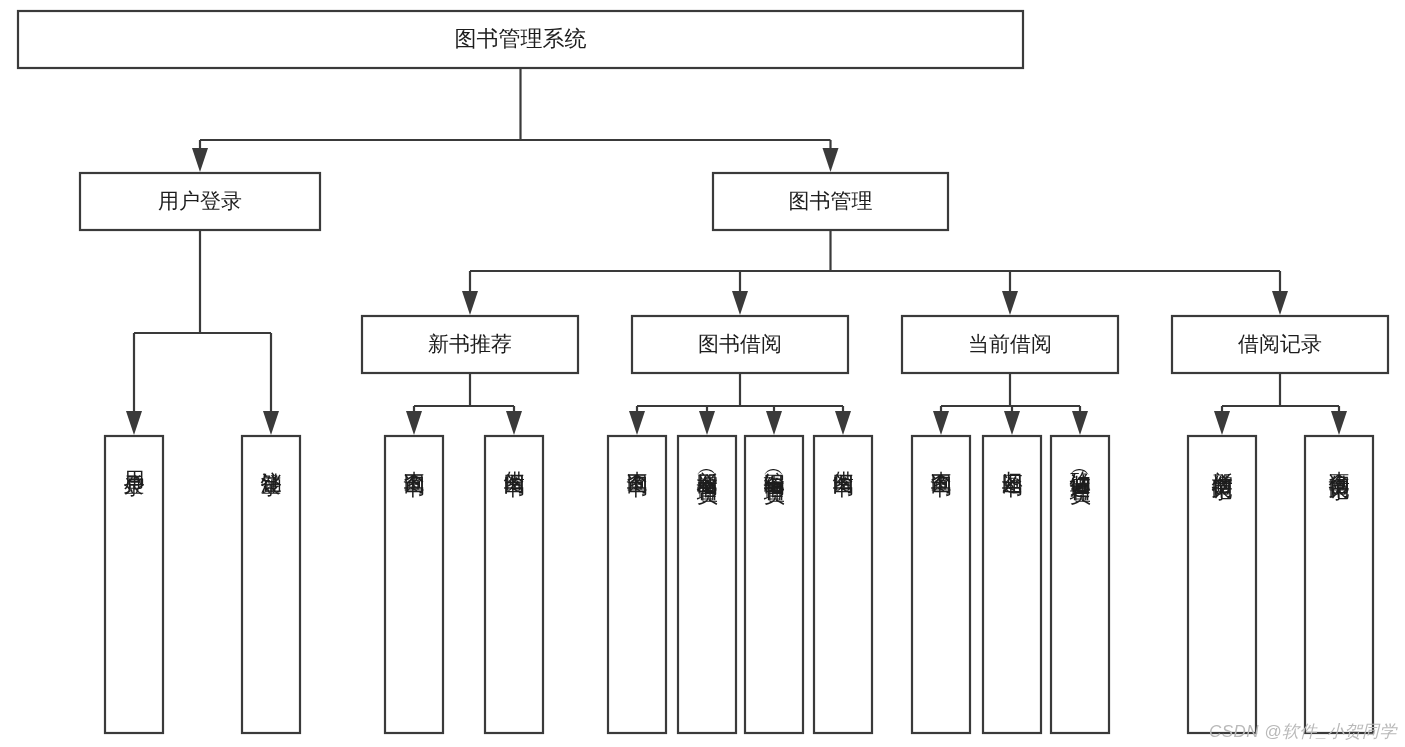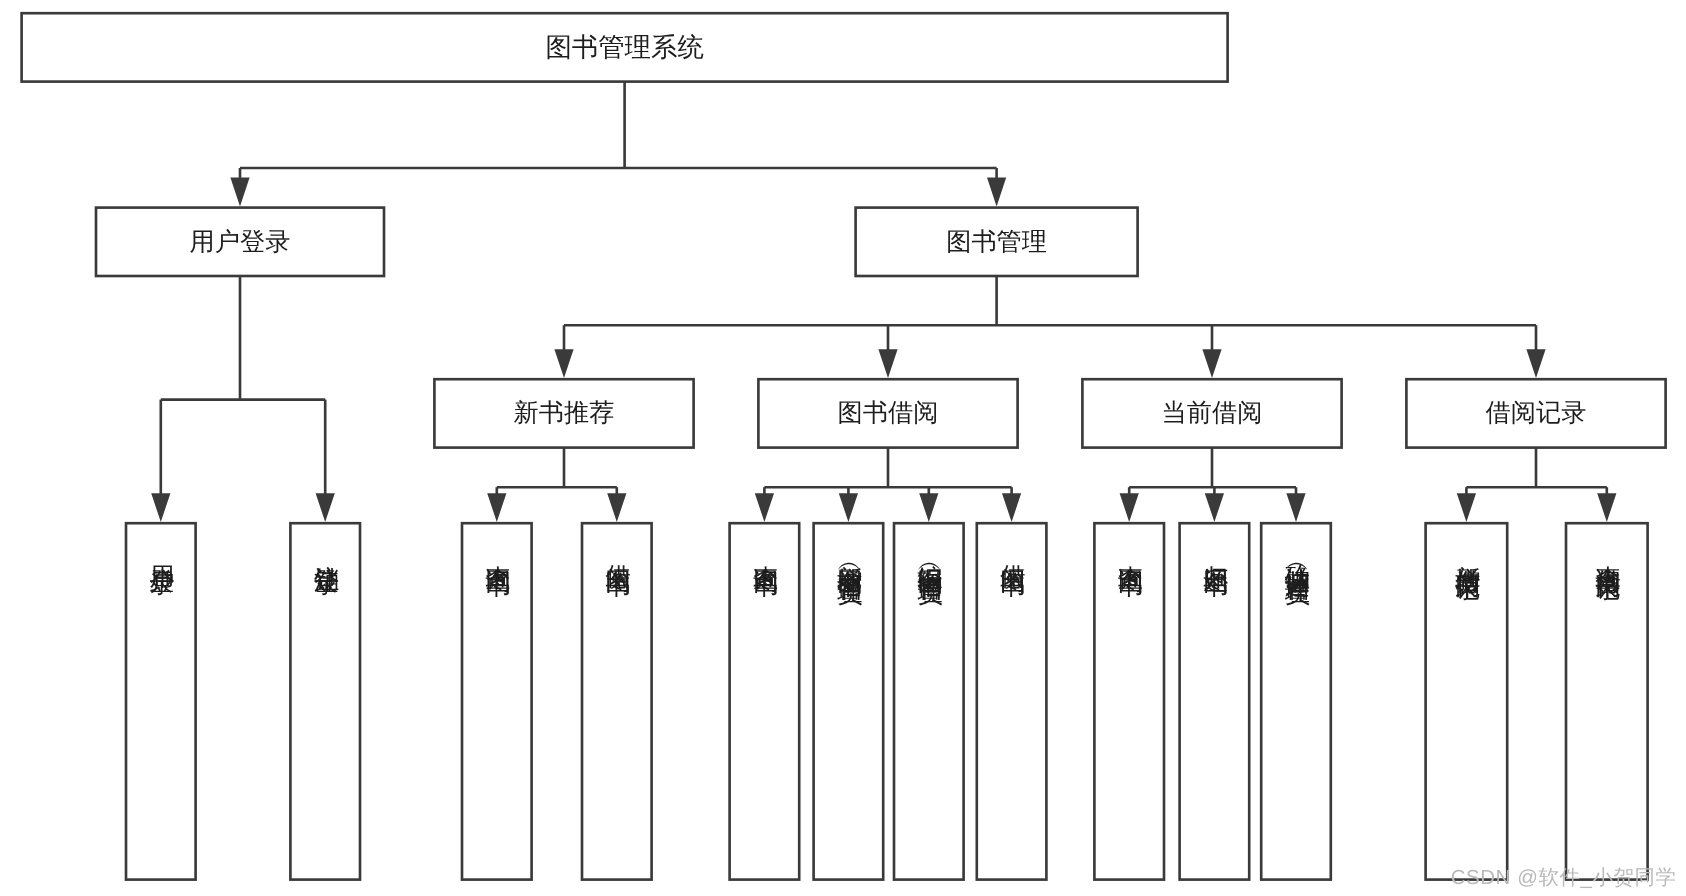--- a/index.html
+++ b/index.html
@@ -71,20 +71,21 @@
   }
   .watermark {
     position: absolute;
     right: 8px;
     bottom: 4px;
     font-family: "Liberation Sans", "DejaVu Sans", sans-serif;
     font-size: 17px;
     color: #b9b9b9;
     letter-spacing: 0.5px;
     white-space: nowrap;
+    font-style: italic;
   }
 </style>
 </head>
 <body>
 
 <div id="diagram-root">
   <svg class="diagram-canvas" id="diagram-svg" viewBox="0 0 1405 747" xmlns="http://www.w3.org/2000/svg">
       <g>
         <path class="connector" d="M 520.5 68 L 520.5 140"></path>
         <path class="connector" d="M 200 140 L 830.5 140"></path>

